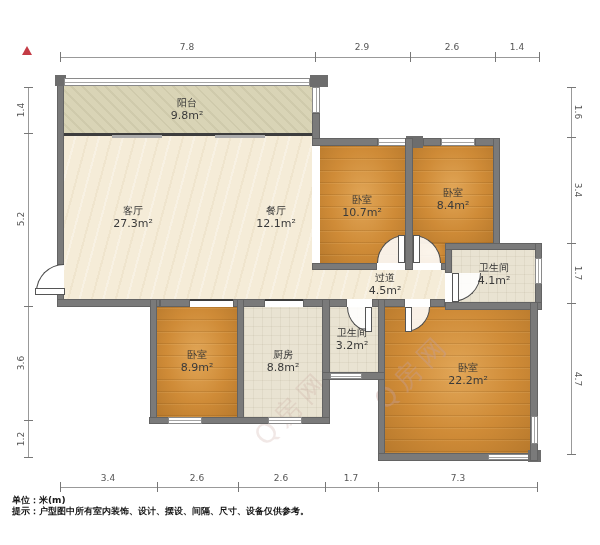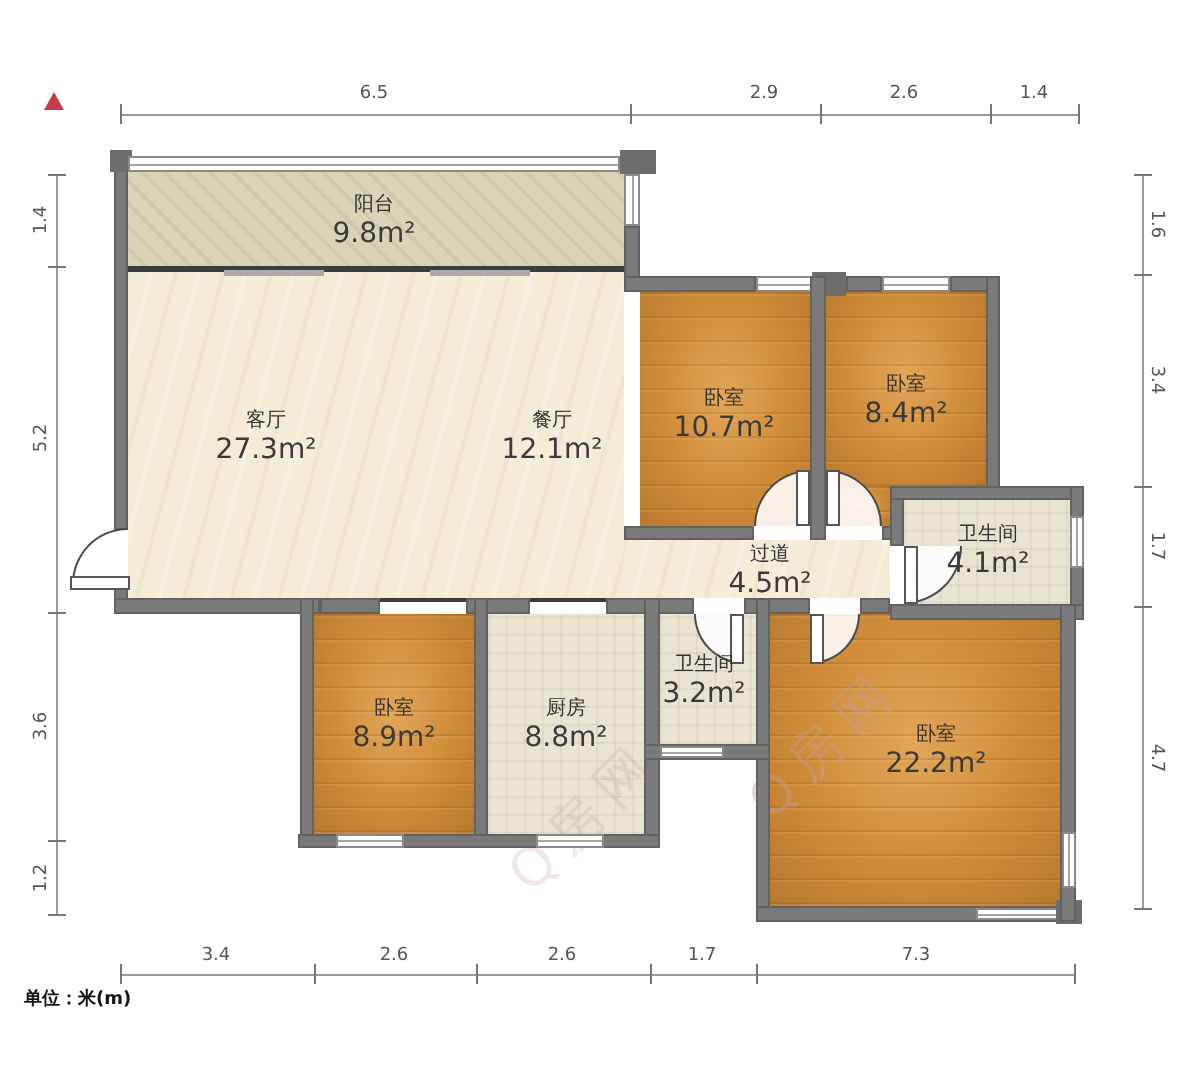--- a/index.html
+++ b/index.html
@@ -26,21 +26,21 @@
   .arc-tr{border-top-right-radius:100% 100%;border-top-width:1px;border-right-width:1px;}
   .arc-br{border-bottom-right-radius:100% 100%;border-bottom-width:1px;border-right-width:1px;}
   .arc-bl{border-bottom-left-radius:100% 100%;border-bottom-width:1px;border-left-width:1px;}
   .leaf{position:absolute;background:#fff;border:1px solid #555;box-sizing:border-box;}
   .thresh{position:absolute;background:#fff;border-top:2px solid #3c3c3c;box-sizing:border-box;}
   .slider{position:absolute;background:#3d3d3d;}
   .slider-lt{position:absolute;background:#ababab;}
   
   .rlabel{position:absolute;transform:translateX(-50%);display:flex;flex-direction:column;align-items:center;line-height:1.2;white-space:nowrap;}
   .rname{font-size:10px;color:#333;}
-  .rarea{font-size:14px;color:#3a3a3a;}
+  .rarea{font-size:11px;color:#3a3a3a;}
   
   .dline{position:absolute;background:#999;}
   .tick{position:absolute;background:#777;}
   .dlab{position:absolute;font-size:9px;color:#555;transform:translate(-50%,-50%);white-space:nowrap;}
   .dlab-l{transform:translate(-50%,-50%) rotate(-90deg);}
   .dlab-r{transform:translate(-50%,-50%) rotate(90deg);}
   
   .north{position:absolute;width:0;height:0;border-left:5px solid transparent;border-right:5px solid transparent;border-bottom:9px solid #c43b45;}
   .wm{position:absolute;font-size:27px;letter-spacing:6px;color:rgba(195,158,150,0.42);transform:translate(-50%,-50%) rotate(-45deg);white-space:nowrap;}
   .wm2{opacity:.55;}
@@ -190,22 +190,22 @@
     <span class="rname">卧室</span>
     <span class="rarea">22.2m²</span>
   </div>
 
   <div class="dline" style="left:60px;top:57px;width:480px;height:1px"></div>
   <div class="tick" style="left:60px;top:52px;width:1px;height:10px"></div>
   <div class="tick" style="left:315px;top:52px;width:1px;height:10px"></div>
   <div class="tick" style="left:410px;top:52px;width:1px;height:10px"></div>
   <div class="tick" style="left:495px;top:52px;width:1px;height:10px"></div>
   <div class="tick" style="left:539px;top:52px;width:1px;height:10px"></div>
-  <span class="dlab" style="left:187px;top:47px">6.5</span>
-  <span class="dlab" style="left:382px;top:47px">2.9</span>
+  <span class="dlab" style="left:187px;top:47px">7.8</span>
+  <span class="dlab" style="left:362px;top:47px">2.9</span>
   <span class="dlab" style="left:452px;top:47px">2.6</span>
   <span class="dlab" style="left:517px;top:47px">1.4</span>
 
   <div class="dline" style="left:28px;top:87px;width:1px;height:371px"></div>
   <div class="tick" style="left:24px;top:87px;width:9px;height:1px"></div>
   <div class="tick" style="left:24px;top:133px;width:9px;height:1px"></div>
   <div class="tick" style="left:24px;top:306px;width:9px;height:1px"></div>
   <div class="tick" style="left:24px;top:420px;width:9px;height:1px"></div>
   <div class="tick" style="left:24px;top:457px;width:9px;height:1px"></div>
   <span class="dlab dlab-l" style="left:21px;top:110px">1.4</span>
@@ -232,15 +232,16 @@
   <div class="tick" style="left:378px;top:482px;width:1px;height:10px"></div>
   <div class="tick" style="left:537px;top:482px;width:1px;height:10px"></div>
   <span class="dlab" style="left:108px;top:478px">3.4</span>
   <span class="dlab" style="left:197px;top:478px">2.6</span>
   <span class="dlab" style="left:281px;top:478px">2.6</span>
   <span class="dlab" style="left:351px;top:478px">1.7</span>
   <span class="dlab" style="left:458px;top:478px">7.3</span>
 
   <div class="footer">
     <div>单位：米(m)</div>
+    <div>提示：户型图中所有室内装饰、设计、摆设、间隔、尺寸、设备仅供参考。</div>
   </div>
 
 </div>
 
 </body></html>

